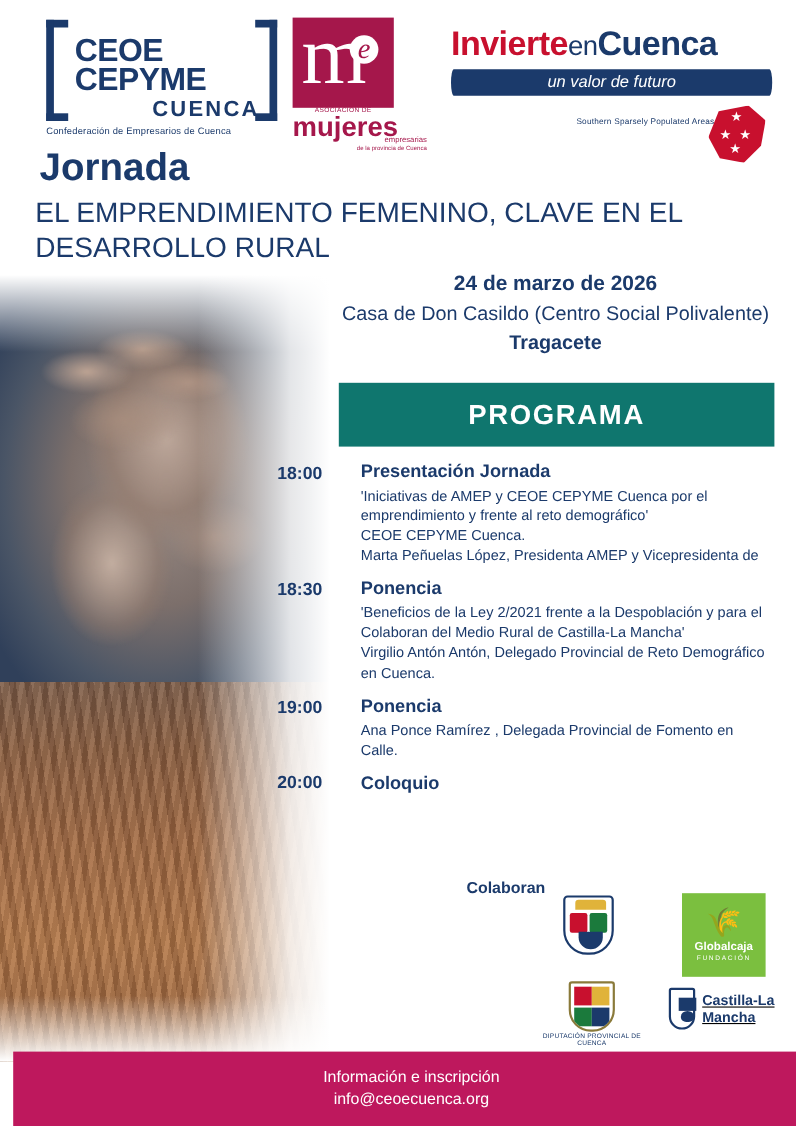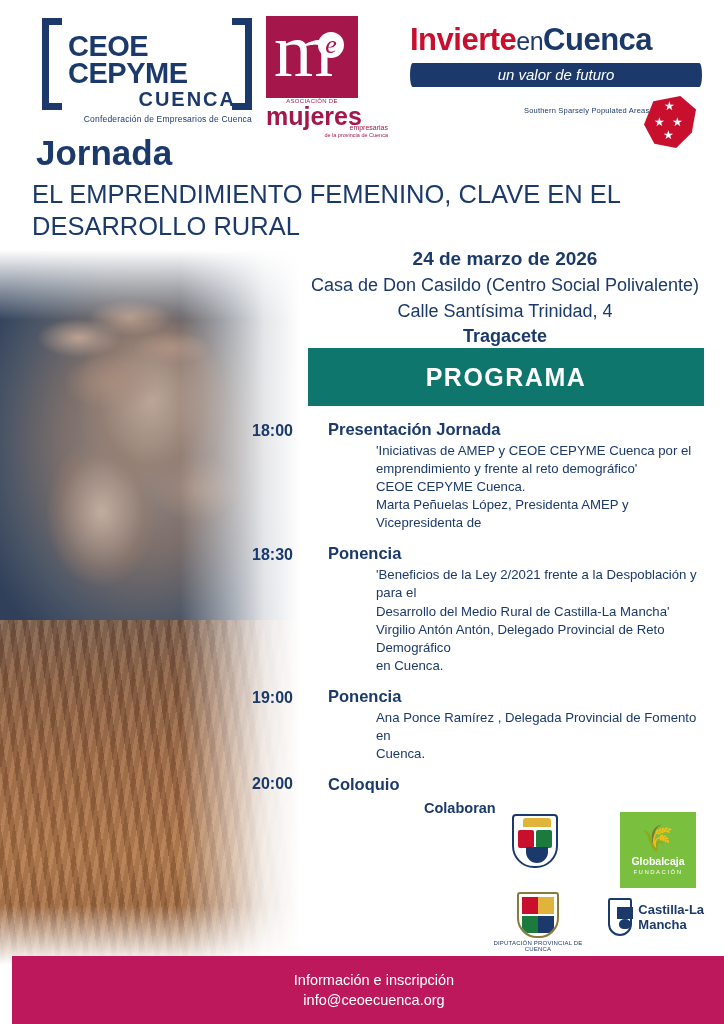--- a/index.html
+++ b/index.html
@@ -101,21 +101,21 @@
     font-weight: bold; font-size: 29px; letter-spacing: -.5px;
     color: #1b3a6b; line-height: 1;
   }
   .ceoe .c3 {
     position: absolute; left: 26px; top: 70px; width: 168px;
     text-align: right; font-weight: bold; font-size: 20px;
     letter-spacing: 2px; color: #1b3a6b;
   }
   .ceoe .c4 {
     position: absolute; left: 0; top: 96px; width: 210px;
-    text-align: right; font-size: 8.5px; color: #1b3a6b; letter-spacing: .2px;
+    text-align: left; font-size: 8.5px; color: #1b3a6b; letter-spacing: .2px;
   }
 
   .amep { position: absolute; left: 266px; top: 16px; width: 122px; height: 118px; }
   .amep .mbox {
     position: absolute; left: 0; top: 0; width: 92px; height: 82px;
     background: #a5174b;
   }
   .amep .mbox .m {
     position: absolute; left: 8px; top: -4px;
     font-family: "Liberation Serif", serif;
@@ -196,21 +196,21 @@
 
   
   .schedule { position: absolute; left: 252px; top: 420px; width: 460px; }
   .slot { position: relative; margin-bottom: 12px; }
   .slot .time {
     position: absolute; left: 0; top: 2px; width: 62px;
     font-size: 16px; font-weight: bold; color: #1b3a6b; text-align: left;
   }
   .slot .body { margin-left: 76px; }
   .slot .head { font-size: 16.5px; font-weight: bold; color: #1b3a6b; margin-bottom: 3px; }
-  .slot .lines { font-size: 13.2px; color: #1b3a6b; line-height: 1.37; margin-left: 48px; }
+  .slot .lines { font-size: 13.2px; color: #1b3a6b; line-height: 1.37; }
   .slot.inline .head { margin-bottom: 0; }
   .slot.inline .time { top: 0; }
 
   
   .colaboran-label {
     position: absolute; left: 424px; top: 800px;
     font-size: 14.5px; font-weight: bold; color: #1b3a6b;
   }
   .collab { position: absolute; }
 
@@ -325,21 +325,20 @@
       <div class="sub">Southern Sparsely Populated Areas</div>
     </div>
   </div>
 
   <div class="jornada">Jornada</div>
   <div class="subtitle">EL EMPRENDIMIENTO FEMENINO, CLAVE EN EL DESARROLLO RURAL</div>
 
   <div class="info">
     <div class="date">24 de marzo de 2026</div>
     <div class="venue">Casa de Don Casildo (Centro Social Polivalente)</div>
-    <div class="street">Calle Santísima Trinidad, 4</div>
     <div class="town">Tragacete</div>
   </div>
 
   <div class="programa-bar">PROGRAMA</div>
 
   <div class="schedule">
 
     <div class="slot">
       <div class="time">18:00</div>
       <div class="body">
@@ -352,34 +351,34 @@
         </div>
       </div>
     </div>
 
     <div class="slot">
       <div class="time">18:30</div>
       <div class="body">
         <div class="head">Ponencia</div>
         <div class="lines">
           <div>'Beneficios de la Ley 2/2021 frente a la Despoblación y para el</div>
-          <div>Desarrollo del Medio Rural de Castilla-La Mancha'</div>
+          <div>Colaboran del Medio Rural de Castilla-La Mancha'</div>
           <div>Virgilio Antón Antón, Delegado Provincial de Reto Demográfico</div>
           <div>en Cuenca.</div>
         </div>
       </div>
     </div>
 
     <div class="slot">
       <div class="time">19:00</div>
       <div class="body">
         <div class="head">Ponencia</div>
         <div class="lines">
           <div>Ana Ponce Ramírez , Delegada Provincial de Fomento en</div>
-          <div>Cuenca.</div>
+          <div>Calle.</div>
         </div>
       </div>
     </div>
 
     <div class="slot inline">
       <div class="time">20:00</div>
       <div class="body">
         <div class="head">Coloquio</div>
       </div>
     </div>
@@ -409,21 +408,21 @@
       <div class="cuenca-shield">
         <div class="a"></div>
         <div class="b"></div>
         <div class="c"></div>
         <div class="d"></div>
       </div>
     </div>
     <div class="dipu-label">DIPUTACIÓN PROVINCIAL DE CUENCA</div>
   </div>
 
-  <div class="collab clm" style="left:608px; top:898px;">
+  <div class="collab clm" style="left:608px; top:898px;text-decoration:underline;">
     <div class="clm-shield">
       <div class="castle"></div>
       <div class="lion"></div>
     </div>
     <div class="clm-text">Castilla-La Mancha</div>
   </div>
 
   <div class="footer">
     <div>Información e inscripción</div>
     <div>info@ceoecuenca.org</div>

